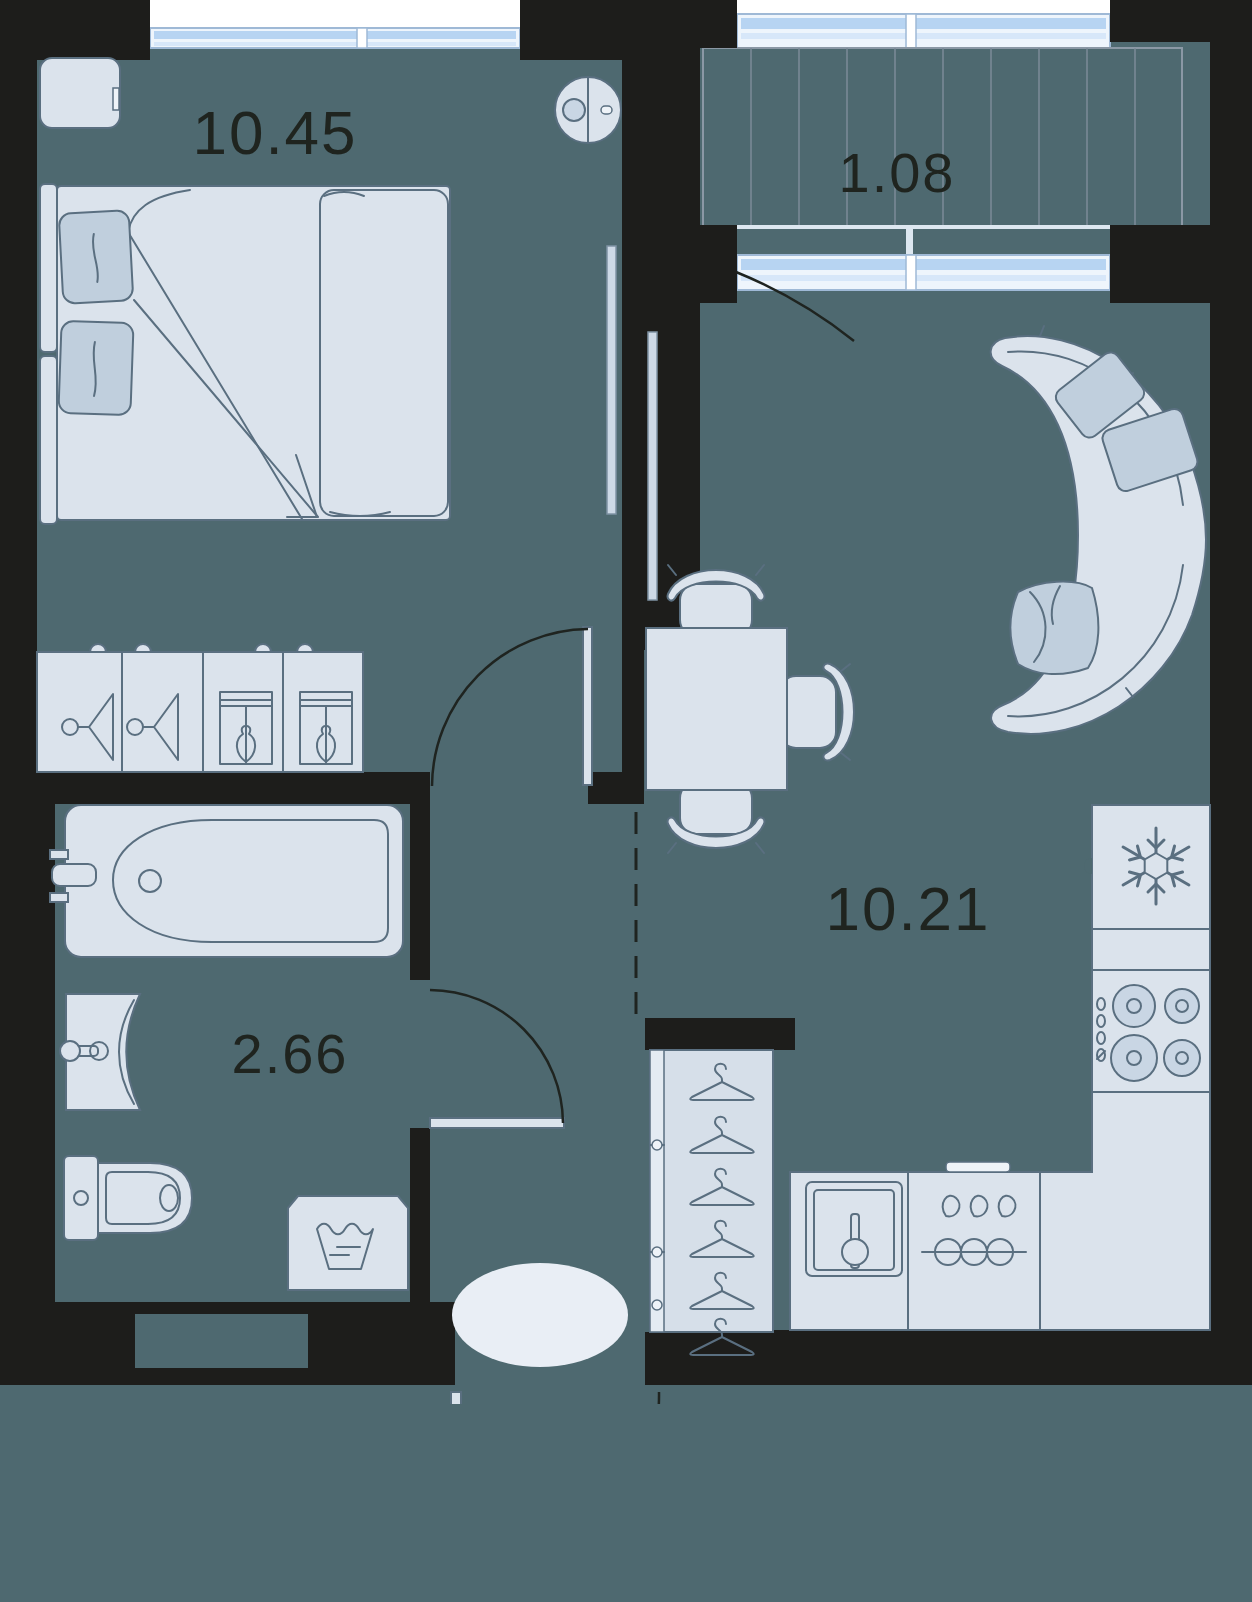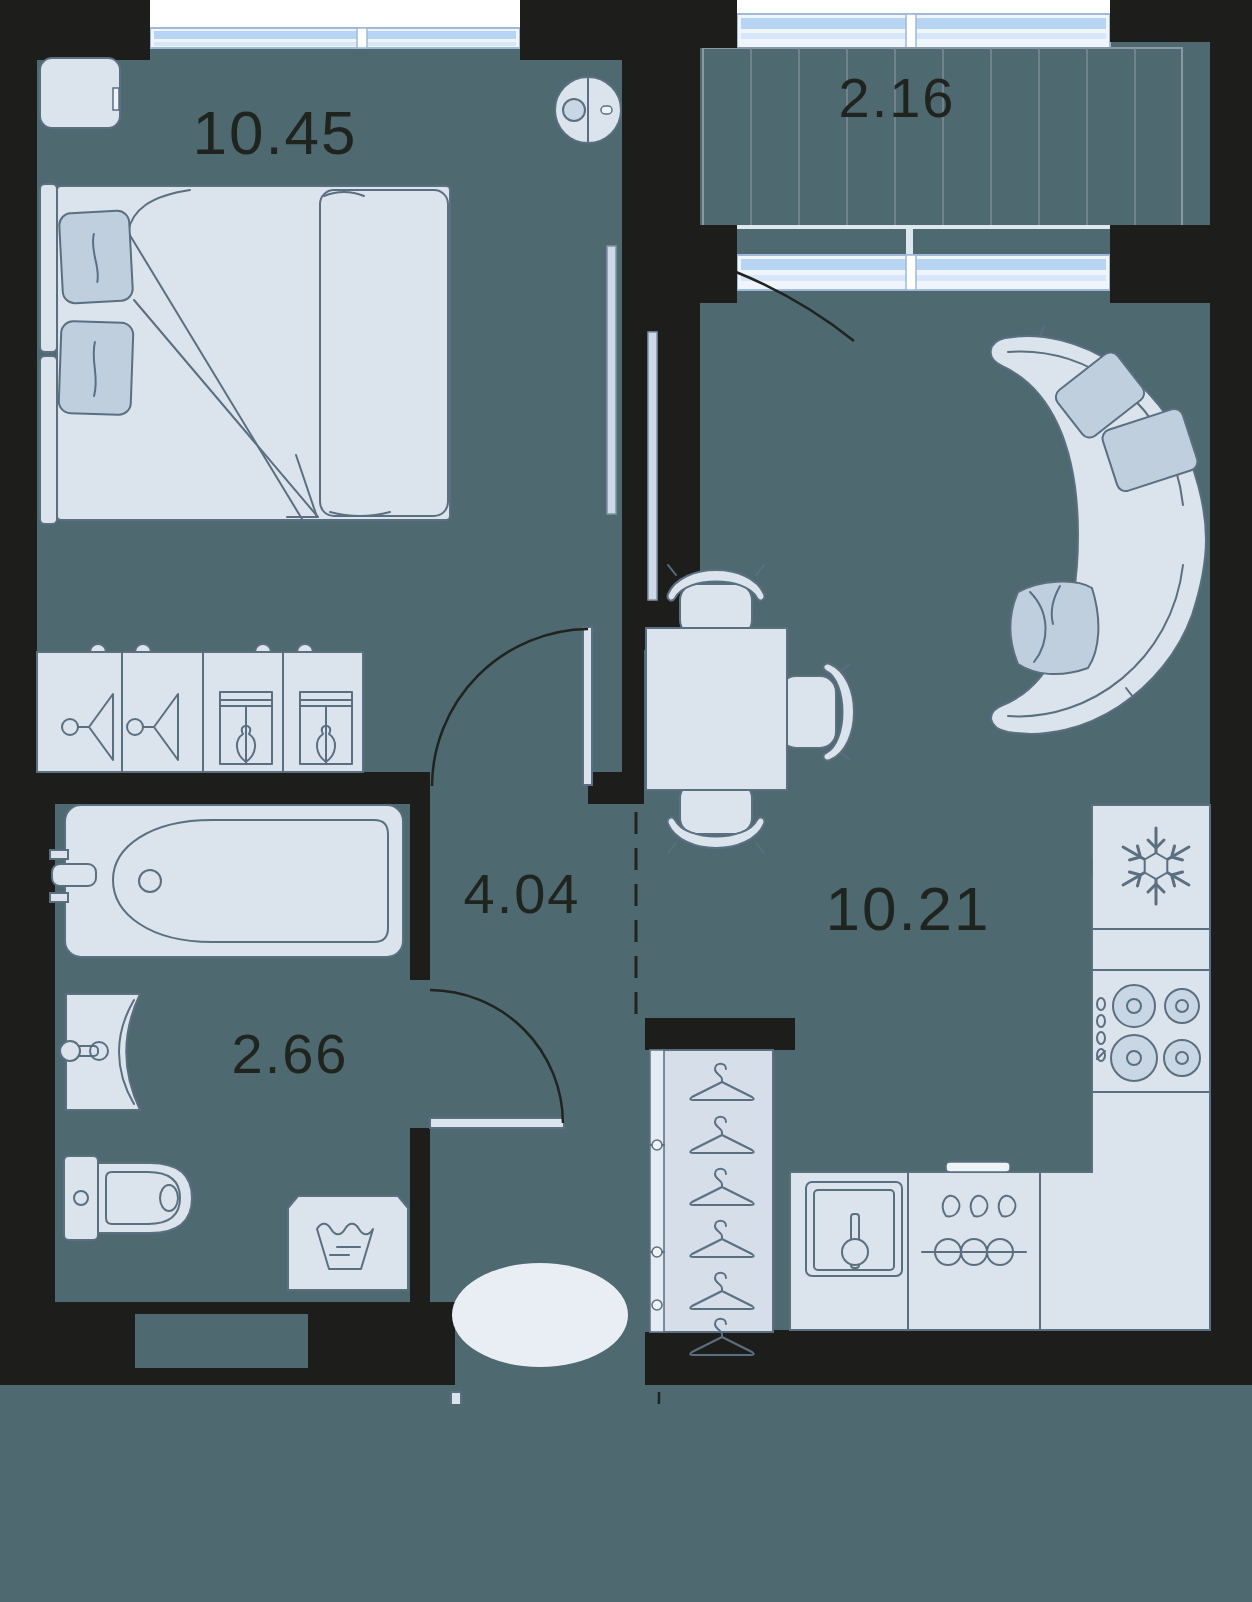--- a/index.html
+++ b/index.html
@@ -340,17 +340,16 @@
         <path class="ln" transform="translate(1002,1206)" d="M0,10 C-9,-2 2,-16 10,-8 C18,-1 11,13 0,10 Z"></path>
         <circle class="ln" cx="948" cy="1252" r="13"></circle>
         <circle class="ln" cx="974" cy="1252" r="13"></circle>
         <circle class="ln" cx="1000" cy="1252" r="13"></circle>
         <line class="ln" x1="922" y1="1252" x2="1026" y2="1252"></line>
       </g>
     </g>
   </svg>
 
   <div class="room-label lbl-big" style="left:155px;top:102px;width:240px;">10.45</div>
-  <div class="room-label lbl-med" style="left:797px;top:70px;width:200px;">2.16</div>
+  <div class="room-label lbl-med" style="left:797px;top:145px;width:200px;">1.08</div>
   <div class="room-label lbl-big" style="left:788px;top:878px;width:240px;">10.21</div>
-  <div class="room-label lbl-med" style="left:427px;top:866px;width:190px;">4.04</div>
   <div class="room-label lbl-med" style="left:195px;top:1026px;width:190px;">2.66</div>
 </div>
 
 </body></html>

